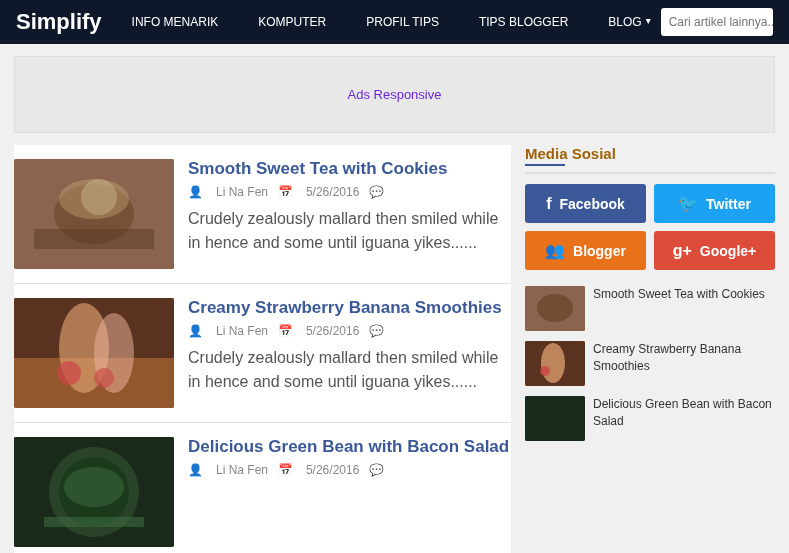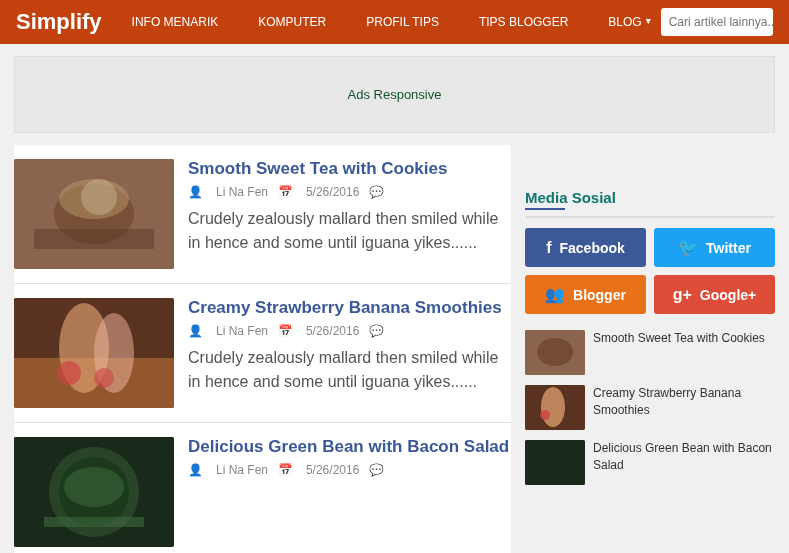--- a/index.html
+++ b/index.html
@@ -1,20 +1,20 @@
 <!DOCTYPE html>
 <html><head>
   <meta charset="utf-8">
   <style>
     * { margin: 0; padding: 0; box-sizing: border-box; }
     body { font-family: Arial, sans-serif; font-size: 14px; background: #f0f0f0; color: #333; }
 
     
     #header {
-      background: #c2410c;
+      background: #0f172a;
       display: flex;
       align-items: center;
       padding: 0 16px;
       height: 44px;
     }
     #logo {
       color: white;
       font-size: 22px;
       font-weight: bold;
       margin-right: 20px;
@@ -68,21 +68,21 @@
       height: 28px;
     }
 
     
     #ads-banner {
       background: #e8e8e8;
       border: 1px solid #ddd;
       margin: 12px 14px;
       text-align: center;
       padding: 30px;
-      color: #14532d;
+      color: #6d28d9;
       font-size: 13px;
     }
 
     
     #main {
       display: flex;
       gap: 14px;
       padding: 0 14px 14px 14px;
     }
 
@@ -164,25 +164,24 @@
       width: 250px;
       flex-shrink: 0;
       display: flex;
       flex-direction: column;
       gap: 16px;
     }
 
     .sidebar-section-title {
       font-size: 15px;
       font-weight: bold;
-      color: #0f766e;
+      color: #a16207;
       padding-bottom: 6px;
       border-bottom: 2px solid #ddd;
       margin-bottom: 10px;
-      margin-top: 44px;
     }
     .sidebar-section-title::after {
       content: '';
       display: block;
       width: 40px;
       height: 2px;
       background: #3b5998;
       margin-top: 2px;
     }
 

